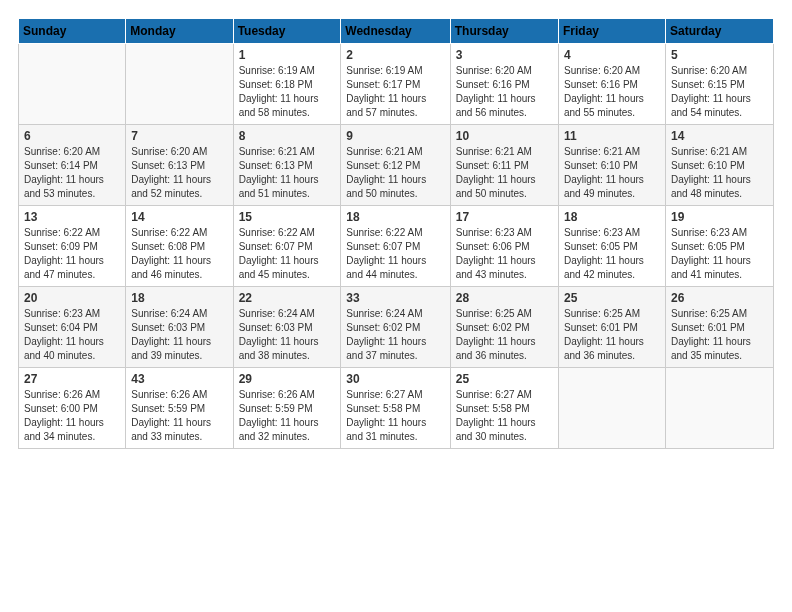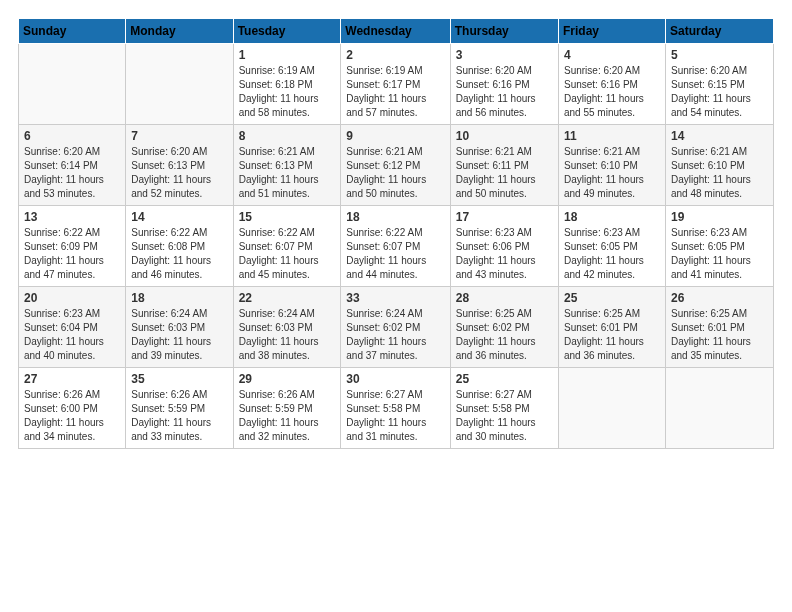--- a/index.html
+++ b/index.html
@@ -212,21 +212,21 @@
             <span class="day-num">26</span>
             <div class="day-info">Sunrise: 6:25 AM<br>Sunset: 6:01 PM<br>Daylight: 11 hours and 35 minutes.</div>
           </td>
         </tr>
         <tr>
           <td>
             <span class="day-num">27</span>
             <div class="day-info">Sunrise: 6:26 AM<br>Sunset: 6:00 PM<br>Daylight: 11 hours and 34 minutes.</div>
           </td>
           <td>
-            <span class="day-num">35</span>
+            <span class="day-num">43</span>
             <div class="day-info">Sunrise: 6:26 AM<br>Sunset: 5:59 PM<br>Daylight: 11 hours and 33 minutes.</div>
           </td>
           <td>
             <span class="day-num">29</span>
             <div class="day-info">Sunrise: 6:26 AM<br>Sunset: 5:59 PM<br>Daylight: 11 hours and 32 minutes.</div>
           </td>
           <td>
             <span class="day-num">30</span>
             <div class="day-info">Sunrise: 6:27 AM<br>Sunset: 5:58 PM<br>Daylight: 11 hours and 31 minutes.</div>
           </td>

